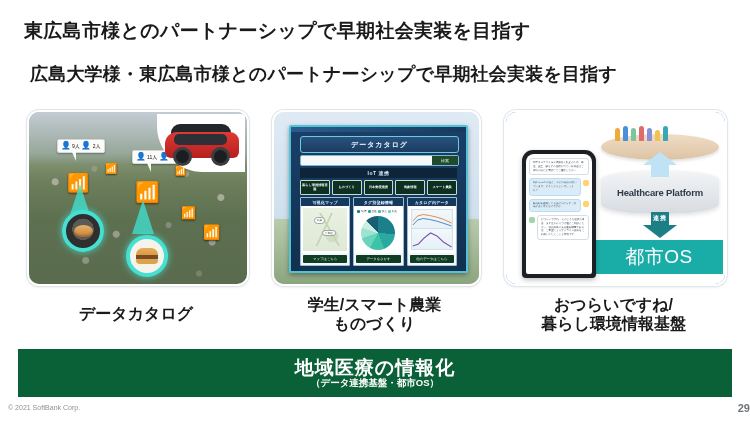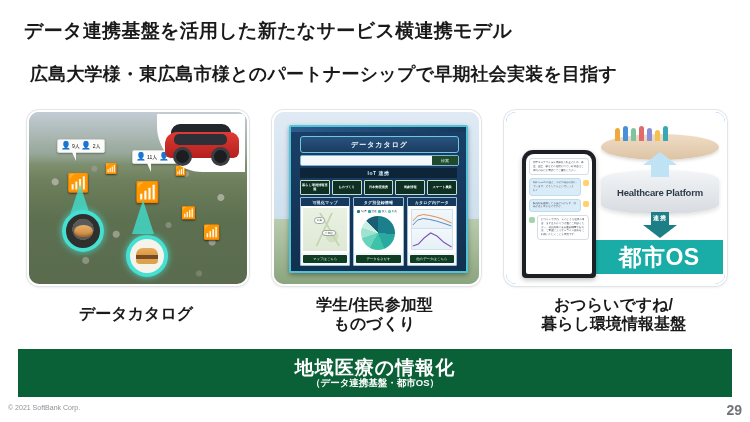--- a/index.html
+++ b/index.html
@@ -206,45 +206,45 @@
     border-bottom:13px solid #bfe3f5;}
   .a-up .stem{height:12px;background:#bfe3f5;}
   .a-dn{top:100px;}
   .a-dn .stem{height:13px;background:#1d7f86;display:flex;align-items:center;justify-content:center;}
   .a-dn .head{border-left:17px solid transparent;border-right:17px solid transparent;
     border-top:13px solid #1d7f86;}
   .renkei{position:absolute;left:50%;transform:translateX(-50%);top:102px;
     font-size:6px;font-weight:700;color:#ffffff;letter-spacing:1px;z-index:3;}
   .toshi{position:absolute;right:2px;top:128px;width:128px;height:34px;
     background:#1aada8;display:flex;align-items:center;justify-content:center;}
-  .toshi span{color:#ffffff;font-size:23px;font-weight:700;letter-spacing:.5px;}
+  .toshi span{color:#ffffff;font-size:19px;font-weight:400;letter-spacing:.5px;}
 
   
   .caption{position:absolute;text-align:center;font-size:16px;font-weight:700;
     color:#1a1a1a;line-height:1.18;}
   .c1{left:27px;top:305px;width:218px;}
   .c2{left:272px;top:296px;width:205px;}
   .c3{left:504px;top:296px;width:219px;}
 
   
   .banner{position:absolute;left:18px;top:349px;width:714px;height:48px;
     background:#0b6137;display:flex;flex-direction:column;align-items:center;justify-content:center;gap:1px;}
   .banner .bt{color:#ffffff;font-size:19px;font-weight:700;letter-spacing:1px;line-height:1;}
   .banner .bs{color:#ffffff;font-size:9.5px;font-weight:700;line-height:1;}
 
   
   .copyright{position:absolute;left:8px;top:404px;font-size:7px;color:#8d9196;}
-  .pageno{position:absolute;right:8px;top:402px;font-size:14px;color:#6f7479;font-weight:700;}
+  .pageno{position:absolute;right:0;top:402px;font-size:11px;color:#6f7479;font-weight:700;}
 </style>
 </head>
 <body>
 
 <div class="slide">
 
-  <div class="title-main">データ連携基盤を活用した新たなサービス横連携モデル</div>
+  <div class="title-main">東広島市様とのパートナーシップで早期社会実装を目指す</div>
   <div class="title-sub">広島大学様・東広島市様とのパートナーシップで早期社会実装を目指す</div>
 
   <div class="panels">
 
     <div class="panel p1">
       <div class="aerial"></div>
 
       <div class="marker mk1">
         <span class="cnt">
             <span class="pg">👤</span>
@@ -438,21 +438,21 @@
         </div>
       </div>
     </div>
 
   </div>
 
   <div class="caption c1">
     <div>データカタログ</div>
   </div>
   <div class="caption c2">
-    <div>学生/住民参加型</div>
+    <div>学生/スマート農業</div>
     <div>ものづくり</div>
   </div>
   <div class="caption c3">
     <div>おつらいですね/</div>
     <div>暮らし環境情報基盤</div>
   </div>
 
   <div class="banner">
     <div class="bt">地域医療の情報化</div>
     <div class="bs">（データ連携基盤・都市OS）</div>

